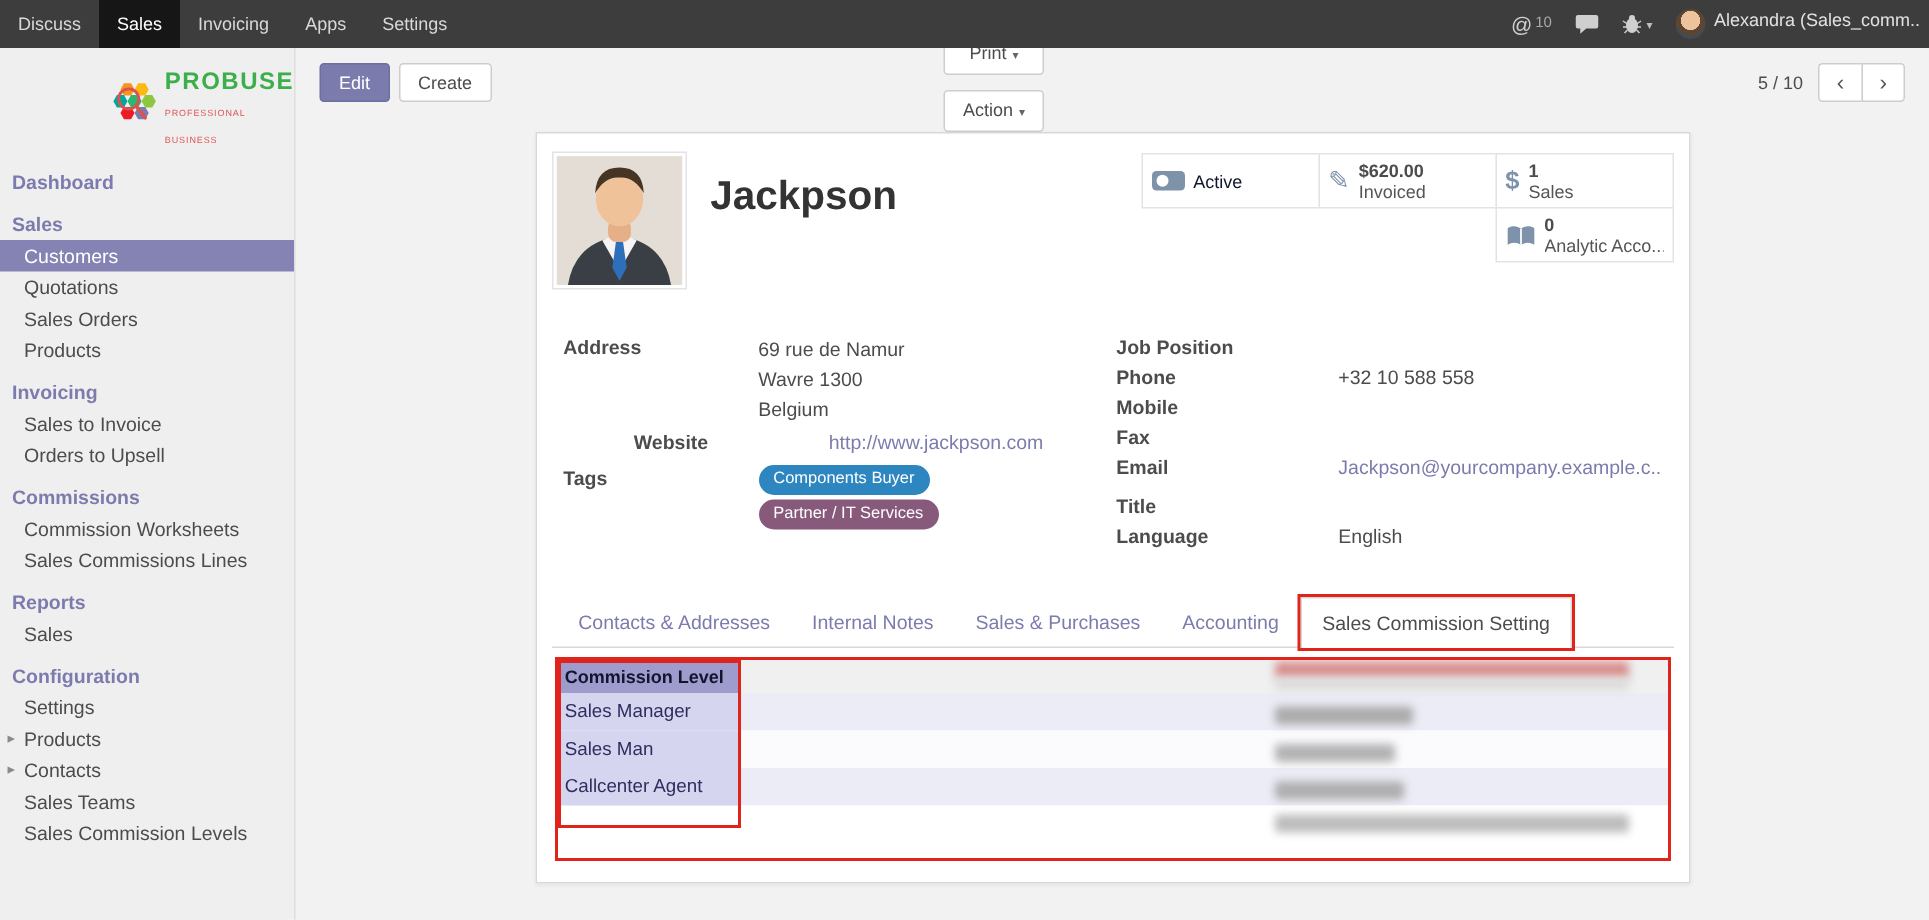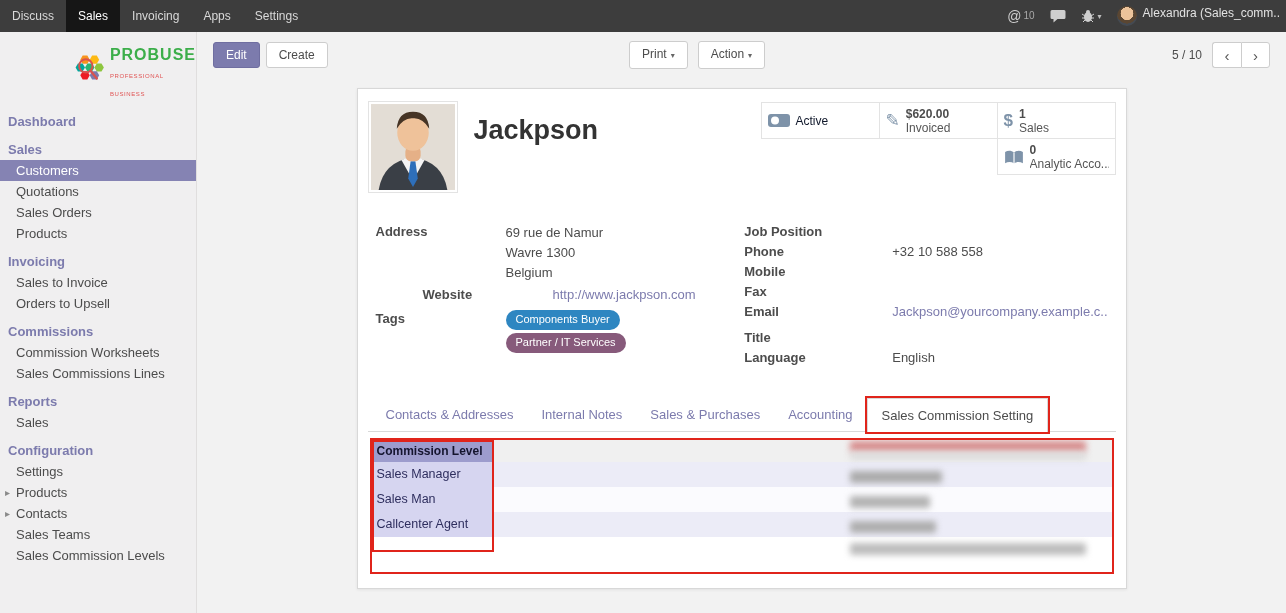--- a/index.html
+++ b/index.html
@@ -35,21 +35,21 @@
   .main { position:absolute; top:32px; left:197px; width:1089px; height:581px; background:#f2f2f2; }
   .control-panel { padding:10px 16px 8px 16px; }
   .breadcrumb { font-size:18px; margin-bottom:10px; line-height:22px; }
   .bc-link { color:#7c7bad; cursor:pointer; }
   .bc-sep { color:#7c7bad; margin:0 4px; }
   .bc-current { color:#4c4c4c; }
   .cp-row { display:flex; align-items:center; position:relative; height:26px; }
   .cp-left { display:flex; gap:6px; }
   .btn { font-size:12px; padding:4px 12px; border:1px solid #cdcdcd; background:#fff; color:#4c4c4c; border-radius:3px; cursor:pointer; line-height:16px; }
   .btn-primary { background:#7c7bad; border-color:#6f6ea0; color:#fff; }
-  .cp-center { position:absolute; left:416px; display:flex; gap:10px; }
+  .cp-center { position:absolute; left:416px; display:flex; gap:10px;flex-direction:column; }
   .caret-small { font-size:8px; margin-left:4px; color:#666; }
   .cp-right { margin-left:auto; display:flex; align-items:center; gap:10px; }
   .pager-text { font-size:12px; color:#4c4c4c; }
   .pager-group { display:flex; }
   .pager-btn { width:29px; height:26px; background:#fff; border:1px solid #cdcdcd; color:#555; font-size:15px; cursor:pointer; line-height:1; }
   .pager-btn:first-child { border-radius:3px 0 0 3px; border-right:none; }
   .pager-btn:last-child { border-radius:0 3px 3px 0; }
 
   
   .sheet { width:770px; min-height:486px; margin:12px auto 0 auto; background:#fff; border:1px solid #d8d8d8; box-shadow:0 1px 3px rgba(0,0,0,0.07); position:relative; padding:12px 10px 14px 10px; }

